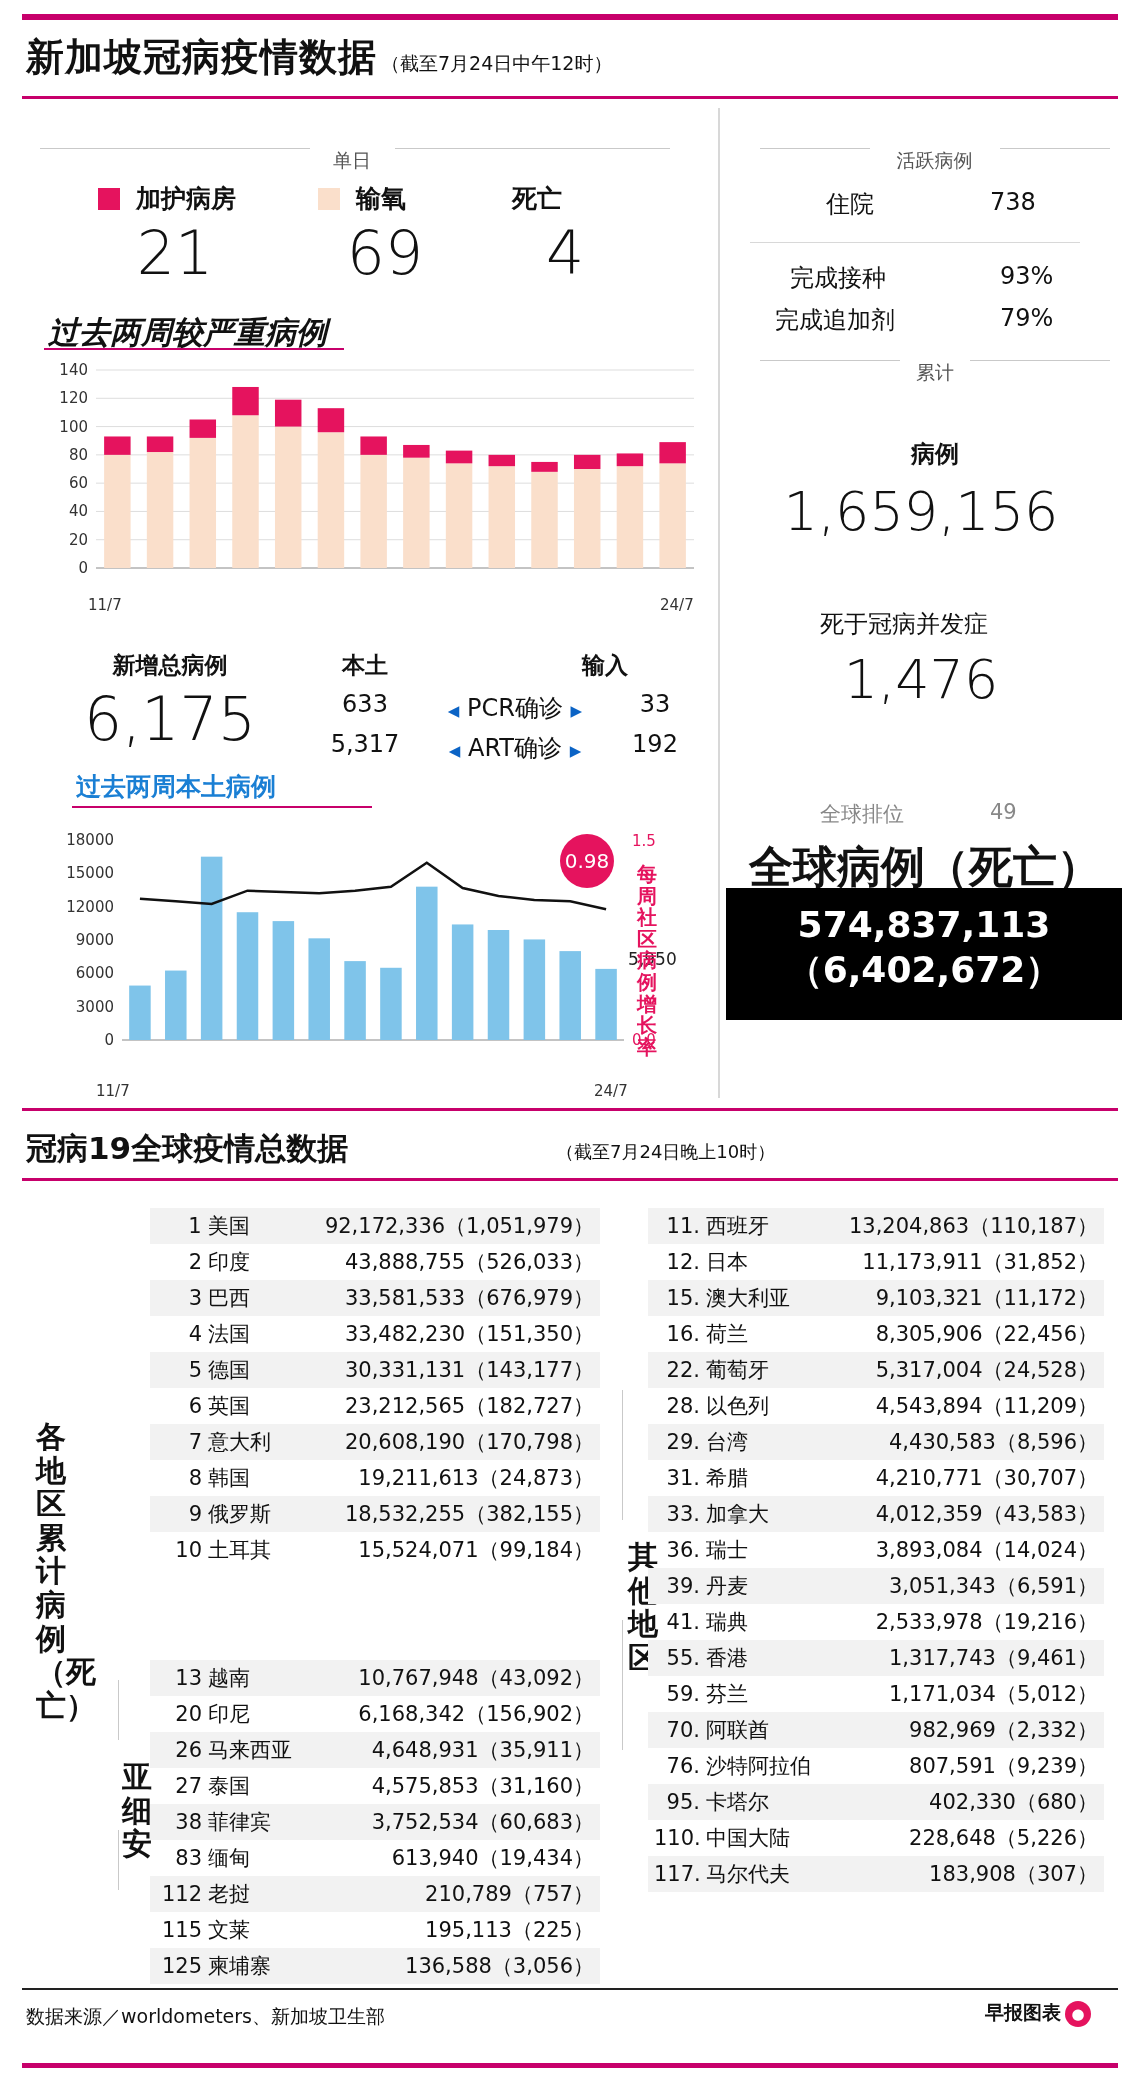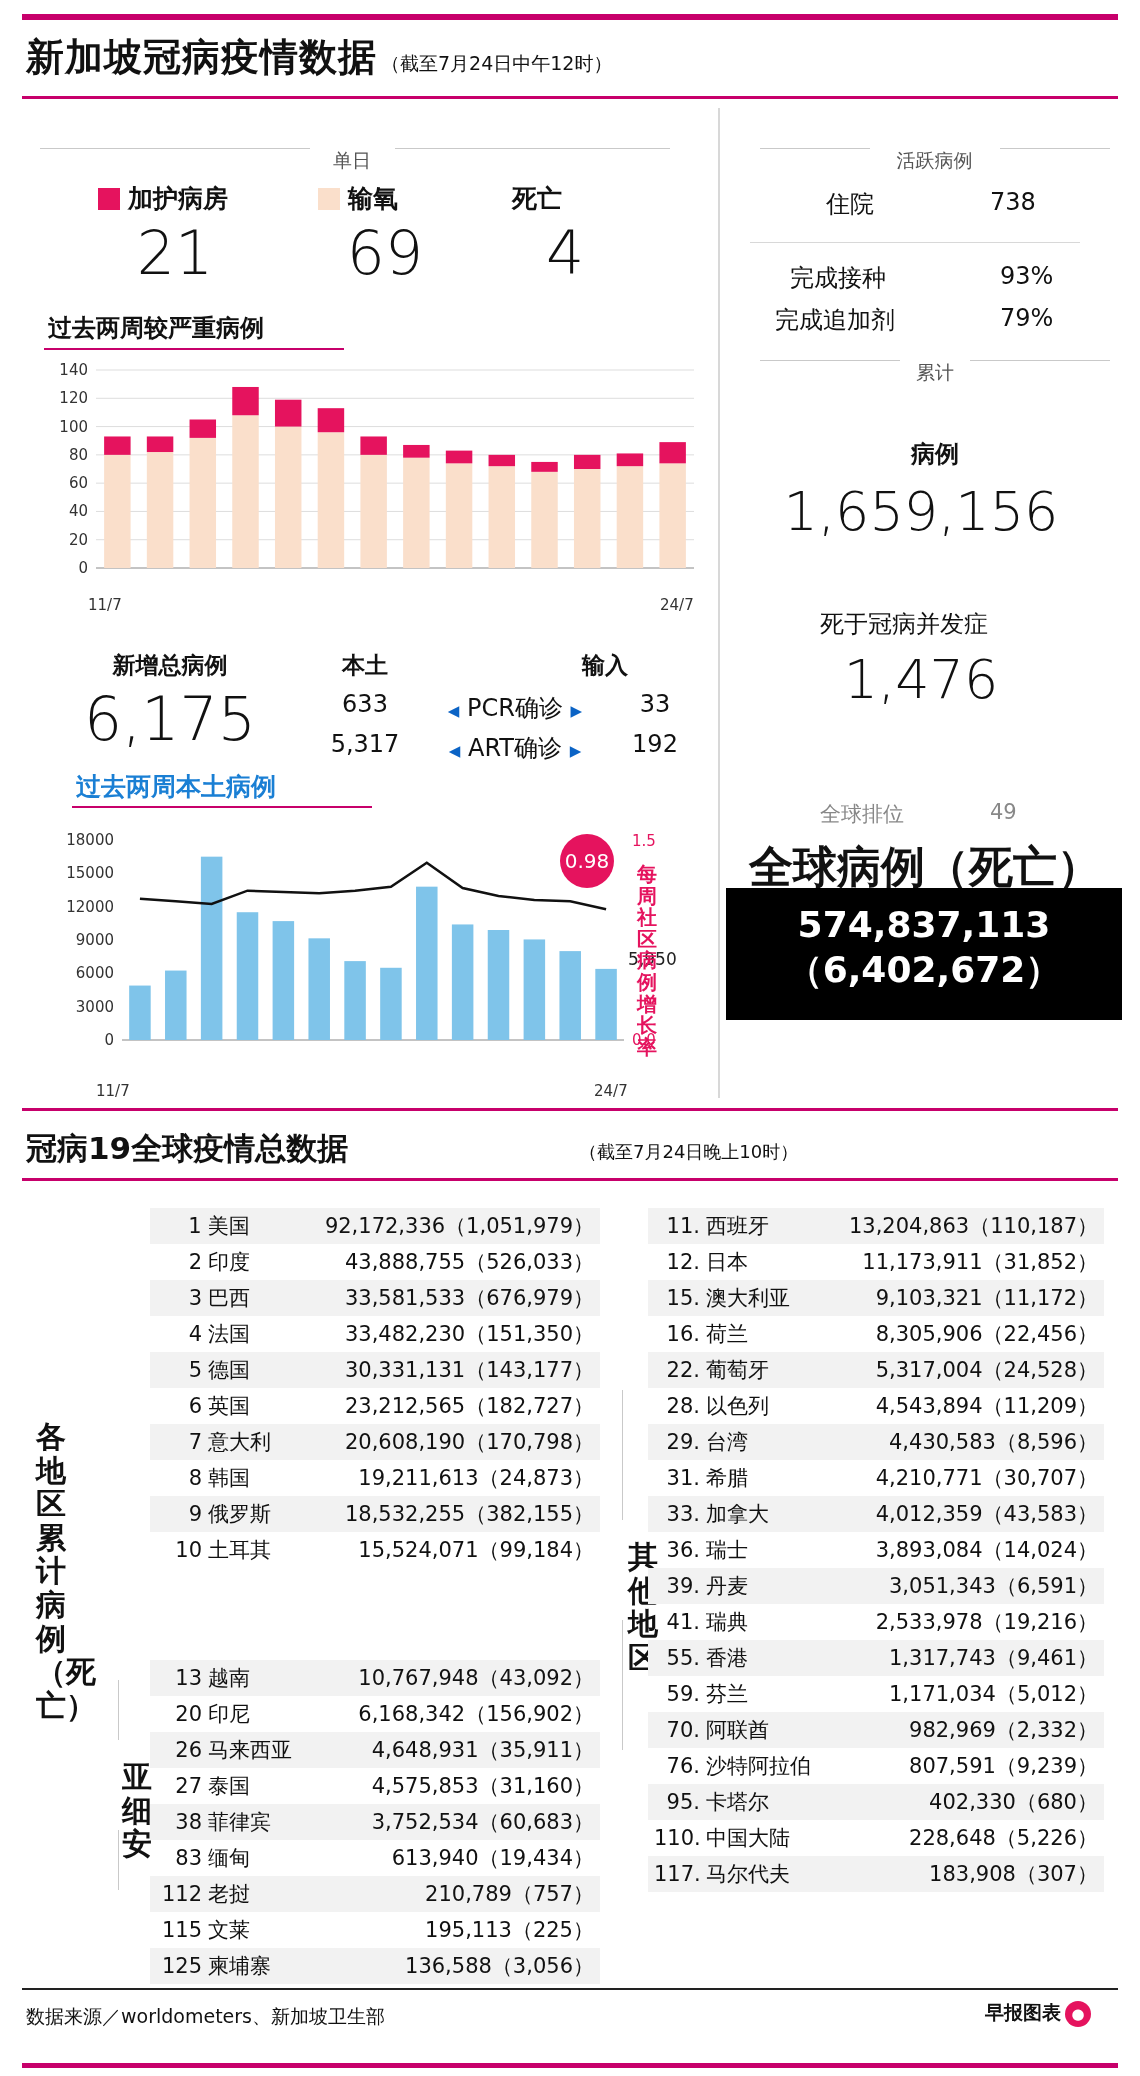--- a/index.html
+++ b/index.html
@@ -22,29 +22,29 @@
 
   
   .vline{position:absolute;left:718px;top:108px;width:2px;height:990px;background:#d8d8d8;}
 
   
   .rule-head{position:absolute;text-align:center;font-size:19px;color:#555;}
   .rule-head .lbl{background:#fff;padding:0 14px;position:relative;top:-12px;}
   .rule-line{position:absolute;height:1px;background:#c9c9c9;}
 
   
-  .legend{position:absolute;display:flex;align-items:center;gap:8px;}
+  .legend{position:absolute;display:flex;align-items:center;gap:16px;}
   .sw{width:22px;height:22px;display:inline-block;}
   .sw.icu{background:#e5135e;}
   .sw.oxy{background:#fadfcb;}
   .lg-label{font-size:25px;font-weight:bold;}
   .big-num{position:absolute;font-size:60px;font-weight:300;text-align:center;}
 
   
-  .chart-title{position:absolute;font-size:24px;font-weight:bold;}
+  .chart-title{position:absolute;font-size:31px;font-weight:bold;font-style:italic;}
   .chart-underline{position:absolute;height:2px;background:#c7006b;}
   .axis-lbl{position:absolute;font-size:15px;color:#333;}
 
   
   .mid-label{position:absolute;font-size:23px;font-weight:bold;text-align:center;}
   .mid-num{position:absolute;font-size:24px;}
   .arrow{font-size:15px;color:#0b63c5;}
   .blue-tag{position:absolute;font-size:25px;font-weight:bold;color:#1a7fd4;}
 
   
@@ -250,21 +250,21 @@
 
   <div style="position:absolute;left:740px;top:838px;width:370px;text-align:center;font-size:44px;font-weight:bold;">全球病例（死亡）</div>
 
   <div class="blackbox" style="left:726px;top:888px;width:396px;height:132px;padding-top:14px;box-sizing:border-box;">
     <div>574,837,113</div>
     <div>（6,402,672）</div>
   </div>
 
   <div class="hr-pink2" style="top:1108px;"></div>
   <div class="sec2-title" style="left:26px;top:1128px;">冠病19全球疫情总数据</div>
-  <div class="sec2-sub" style="left:556px;top:1140px;margin-left:23px;">（截至7月24日晚上10时）</div>
+  <div class="sec2-sub" style="left:556px;top:1140px;">（截至7月24日晚上10时）</div>
   <div class="hr-pink2" style="top:1178px;"></div>
 
   <div class="side-label" style="left:36px;top:1420px;">各地区累计病例（死亡）</div>
   <div class="side-label" style="left:122px;top:1760px;">亚细安</div>
   <div class="side-label" style="left:628px;top:1540px;">其他地区</div>
 
   <div class="vrule" style="left:118px;top:1680px;height:60px;"></div>
   <div class="vrule" style="left:118px;top:1830px;height:60px;"></div>
   <div class="vrule" style="left:622px;top:1390px;height:130px;"></div>
   <div class="vrule" style="left:622px;top:1620px;height:130px;"></div>

